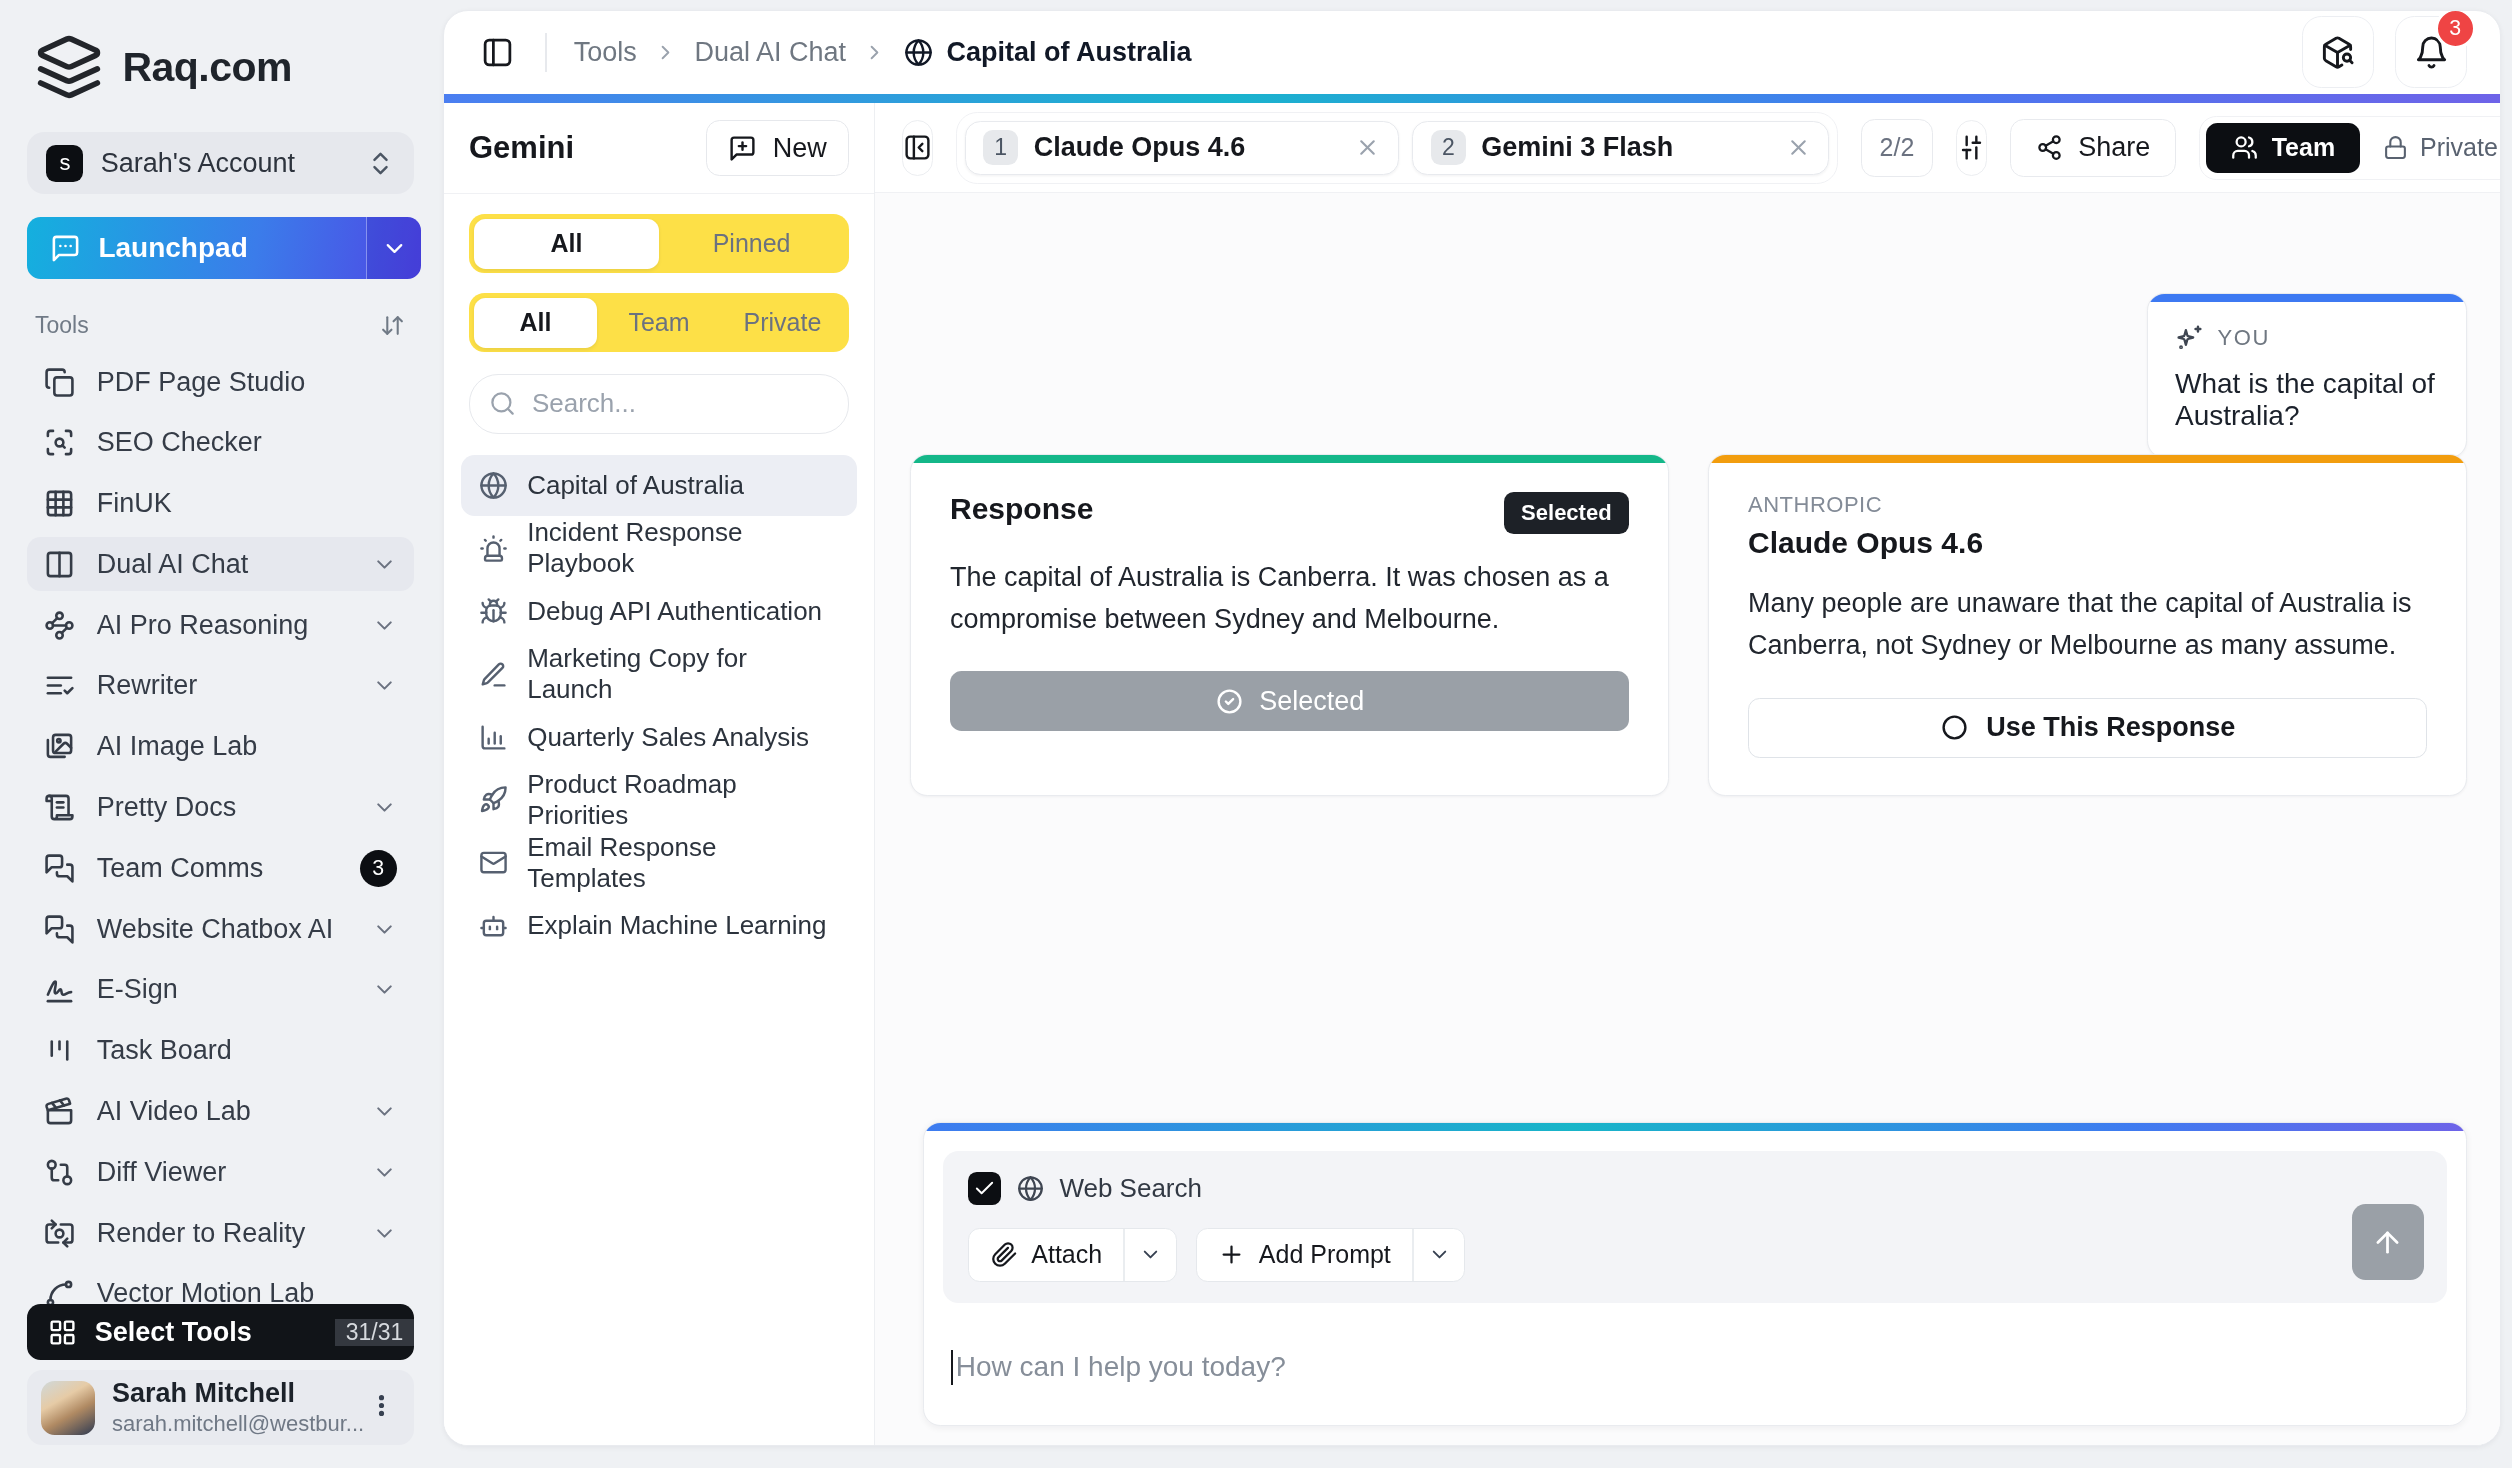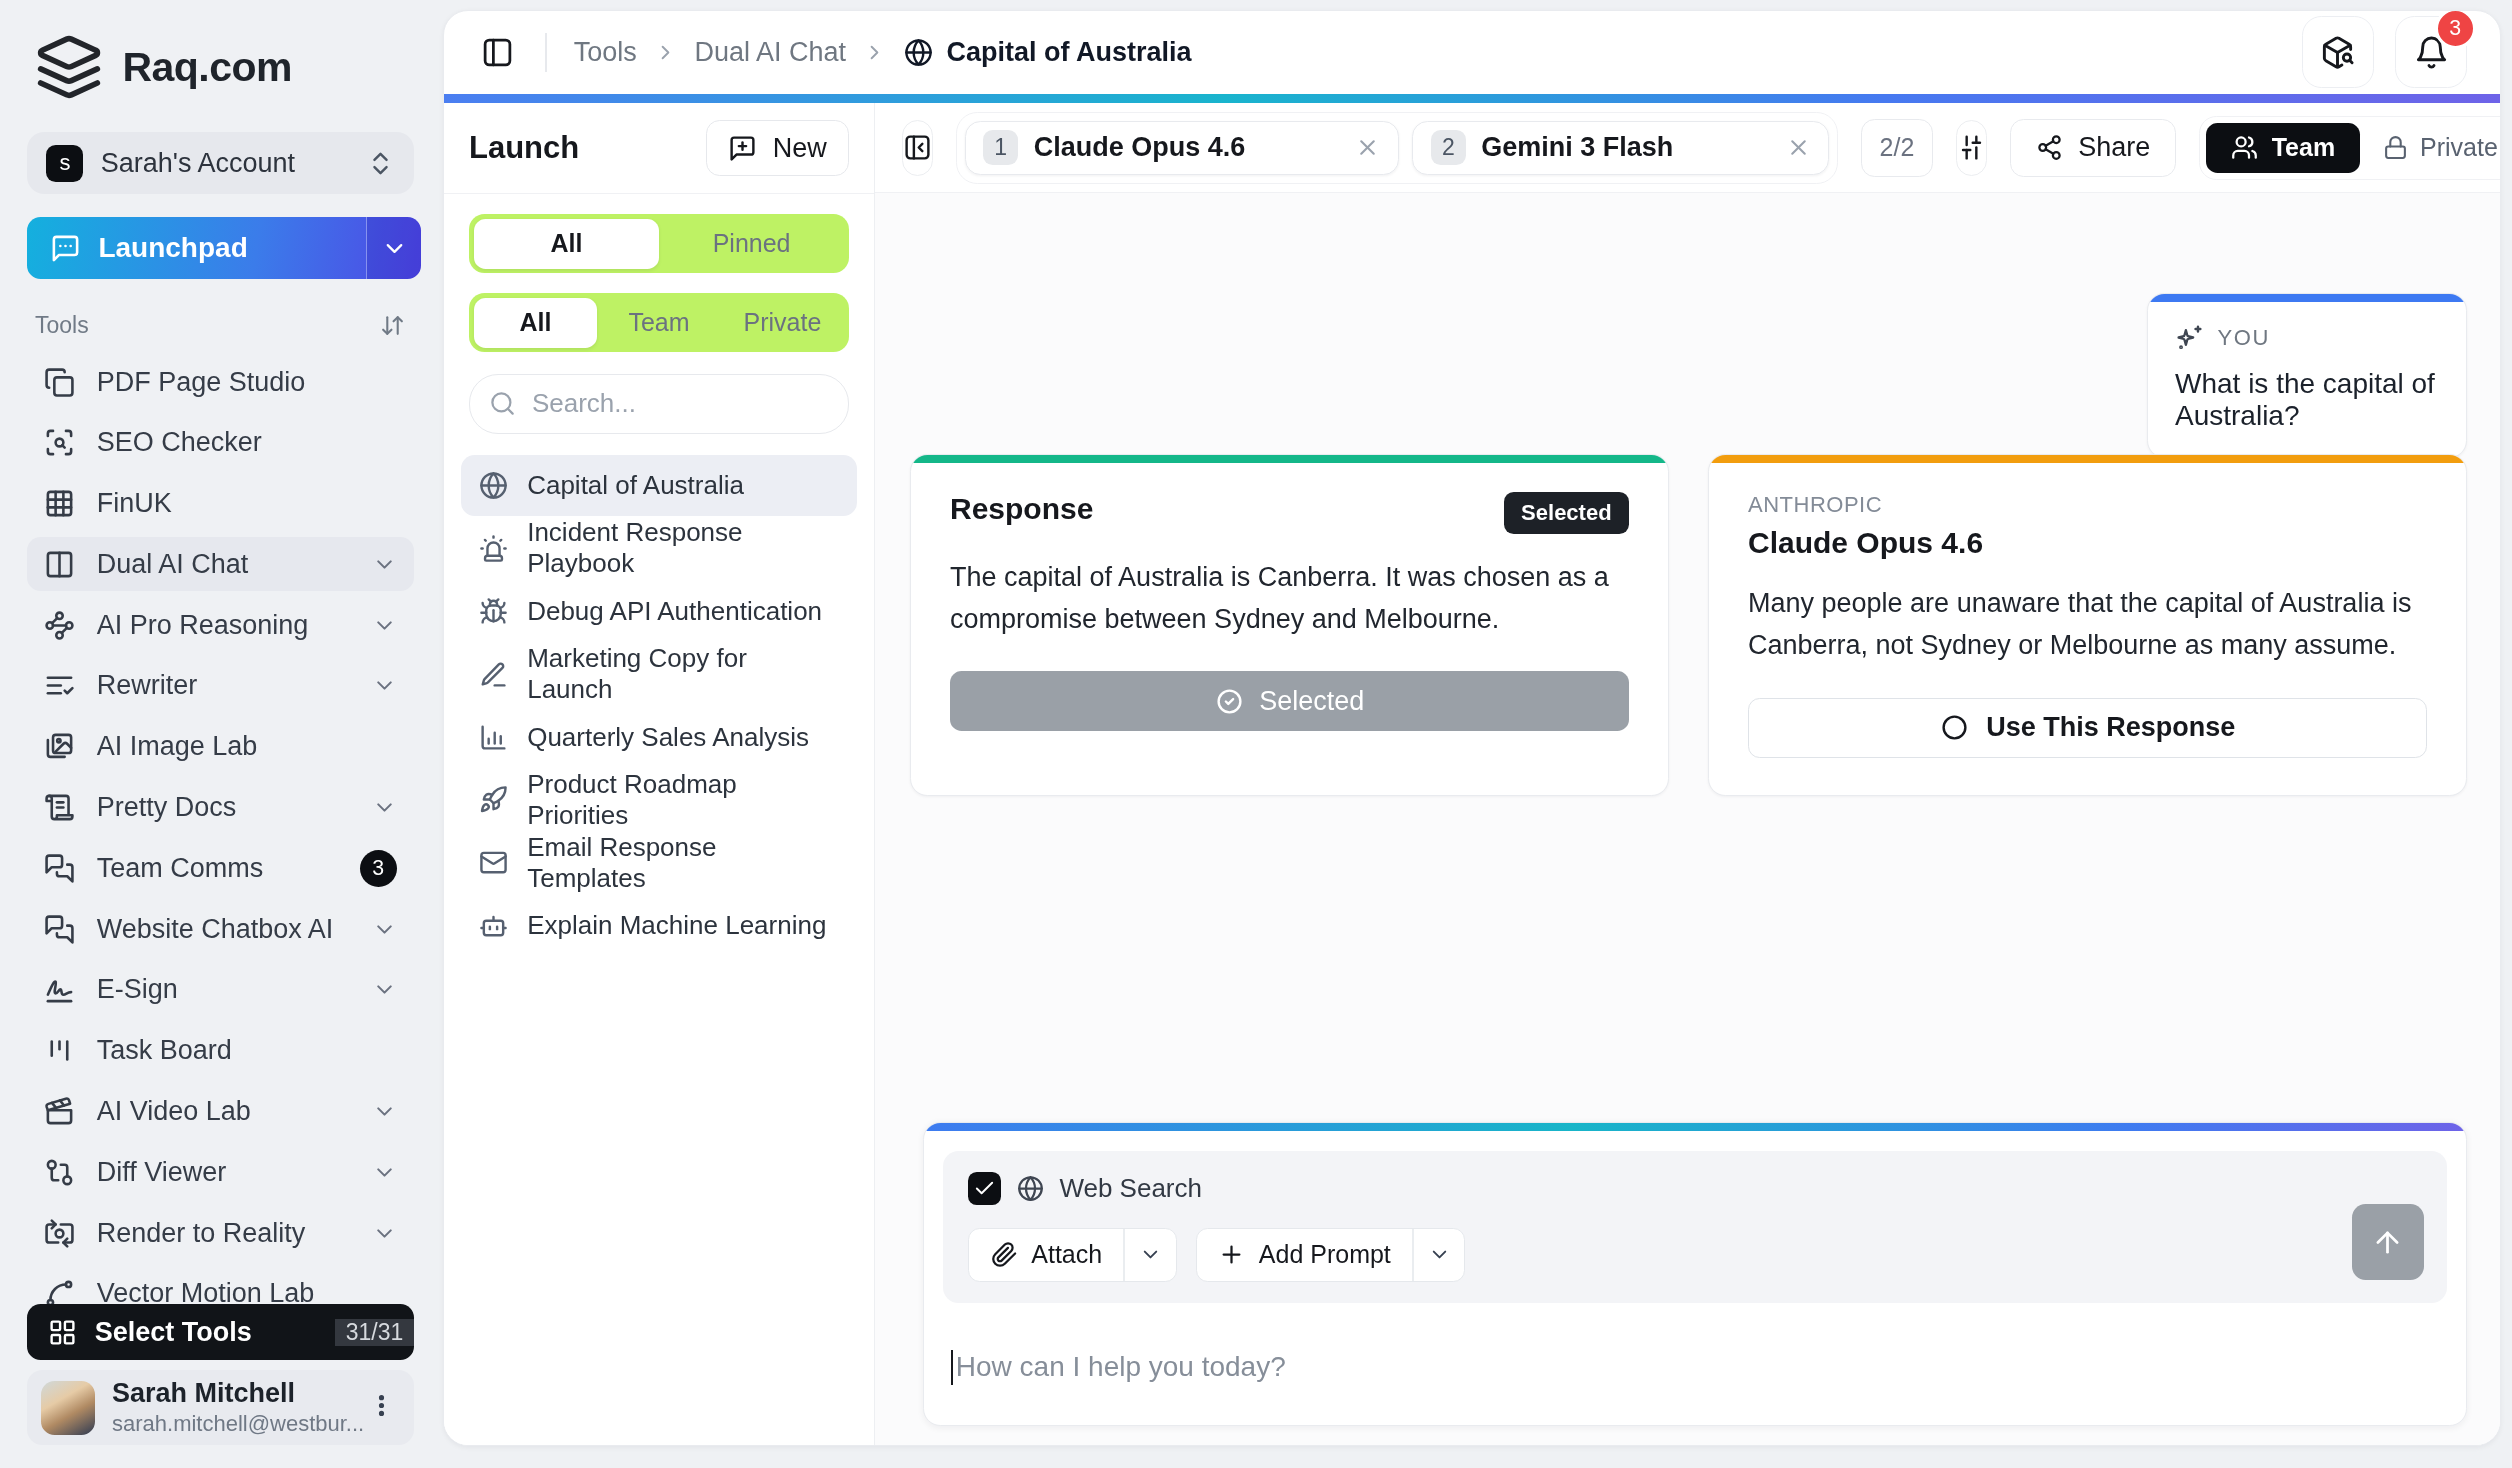--- a/index.html
+++ b/index.html
@@ -47,21 +47,21 @@
   .hdr-icon-btn { width:72px; height:72px; border:1.9px solid #eceef2; border-radius:19.4px; background:#fff; color:#16181d; display:flex; align-items:center; justify-content:center; cursor:pointer; position:relative; }
   .notif-badge { position:absolute; top:-9.7px; right:-9.7px; width:41px; height:41px; border-radius:50%; background:#ef4444; border:3.9px solid #fff; color:#fff; font-size:21.3px; display:flex; align-items:center; justify-content:center; }
   .grad-bar { height:9.7px; background:linear-gradient(90deg,#4b7ef1 0%,#19b4cd 38%,#4679f0 70%,#6e63e8 100%); }
   .content { display:flex; height:1343px; }
 
   
   .chats-panel { width:431px; border-right:1px solid #edeff2; display:flex; flex-direction:column; background:#fff; }
   .cp-header { height:91px; border-bottom:1px solid #f0f1f4; display:flex; align-items:center; justify-content:space-between; padding:0 25px; flex:0 0 auto; }
   .cp-title { font-size:31px; font-weight:700; }
   .new-btn { display:flex; align-items:center; gap:15.5px; border:1.9px solid #e6e8ec; background:#fff; border-radius:13.6px; padding:11.6px 21.3px; font-size:27px; font-family:inherit; cursor:pointer; color:#16181d; }
-  .seg { margin:19.4px 25px 0; background:#bef264; border-radius:15.5px; padding:4.8px; display:flex; flex:0 0 auto; }
+  .seg { margin:19.4px 25px 0; background:#fde047; border-radius:15.5px; padding:4.8px; display:flex; flex:0 0 auto; }
   .seg-cell { flex:1; height:50px; border-radius:11.6px; display:flex; align-items:center; justify-content:center; font-size:25px; color:#6b7280; cursor:pointer; }
   .seg-cell.on { background:#fff; color:#16181d; font-weight:700; box-shadow:0 1.9px 3.9px rgba(16,24,40,.08); }
   .search-box { margin:21.3px 25px 0; height:60px; border:1.9px solid #e7e9ed; border-radius:29px; display:flex; align-items:center; gap:15.5px; padding:0 19.4px; color:#9aa2ad; flex:0 0 auto; }
   .search-box input { border:0; outline:0; flex:1; font-size:26px; font-family:inherit; color:#16181d; background:transparent; }
   .search-box input::placeholder { color:#9aa2ad; }
   .chat-list { padding:21.3px 17.4px; display:flex; flex-direction:column; gap:1.9px; overflow:hidden; }
   .chat-item { height:61px; border-radius:13.6px; display:flex; align-items:center; gap:19.4px; padding:0 17.4px; font-size:26px; color:#2c333d; cursor:pointer; flex:0 0 auto; }
   .chat-item .ci-icon { color:#566070; }
   .chat-item.active { background:#eceef4; }
 
@@ -407,21 +407,21 @@
           </svg>
         <span class="notif-badge">3</span>
       </button>
     </div>
   </header>
   <div class="grad-bar"></div>
 
   <div class="content">
     <section class="chats-panel">
       <div class="cp-header">
-        <span class="cp-title">Launch</span>
+        <span class="cp-title">Gemini</span>
         <button class="new-btn">
           <svg class="ic" width="29" height="29" viewBox="0 0 24 24">
               <path d="M21 15a2 2 0 0 1-2 2H7l-4 4V5a2 2 0 0 1 2-2h14a2 2 0 0 1 2 2z"></path>
               <path d="M12 7v6"></path>
               <path d="M9 10h6"></path>
             </svg>
           <span>New</span>
         </button>
       </div>
       <div class="seg">

